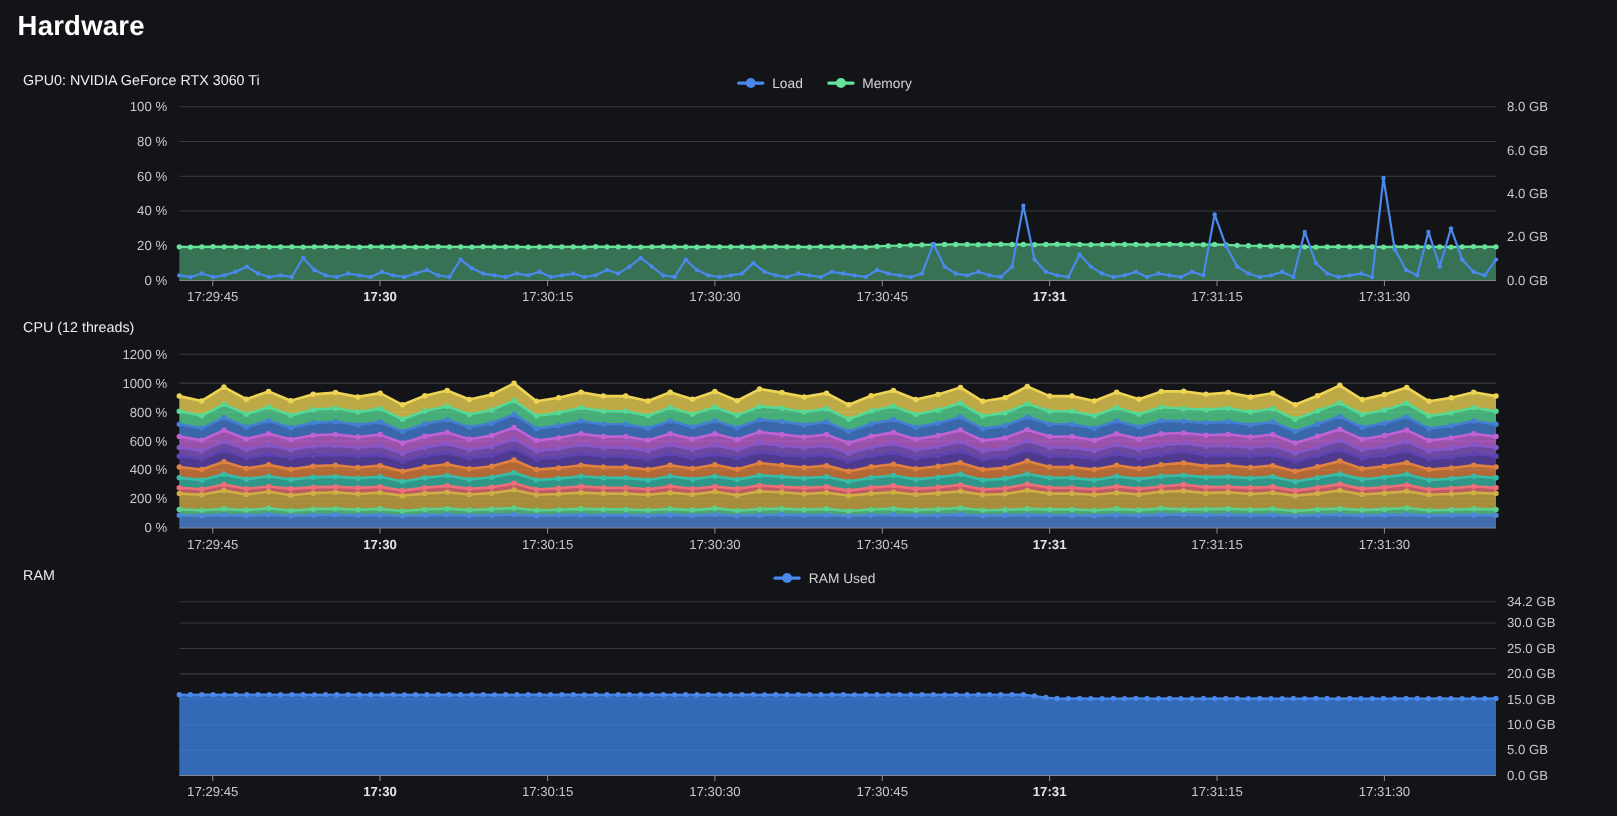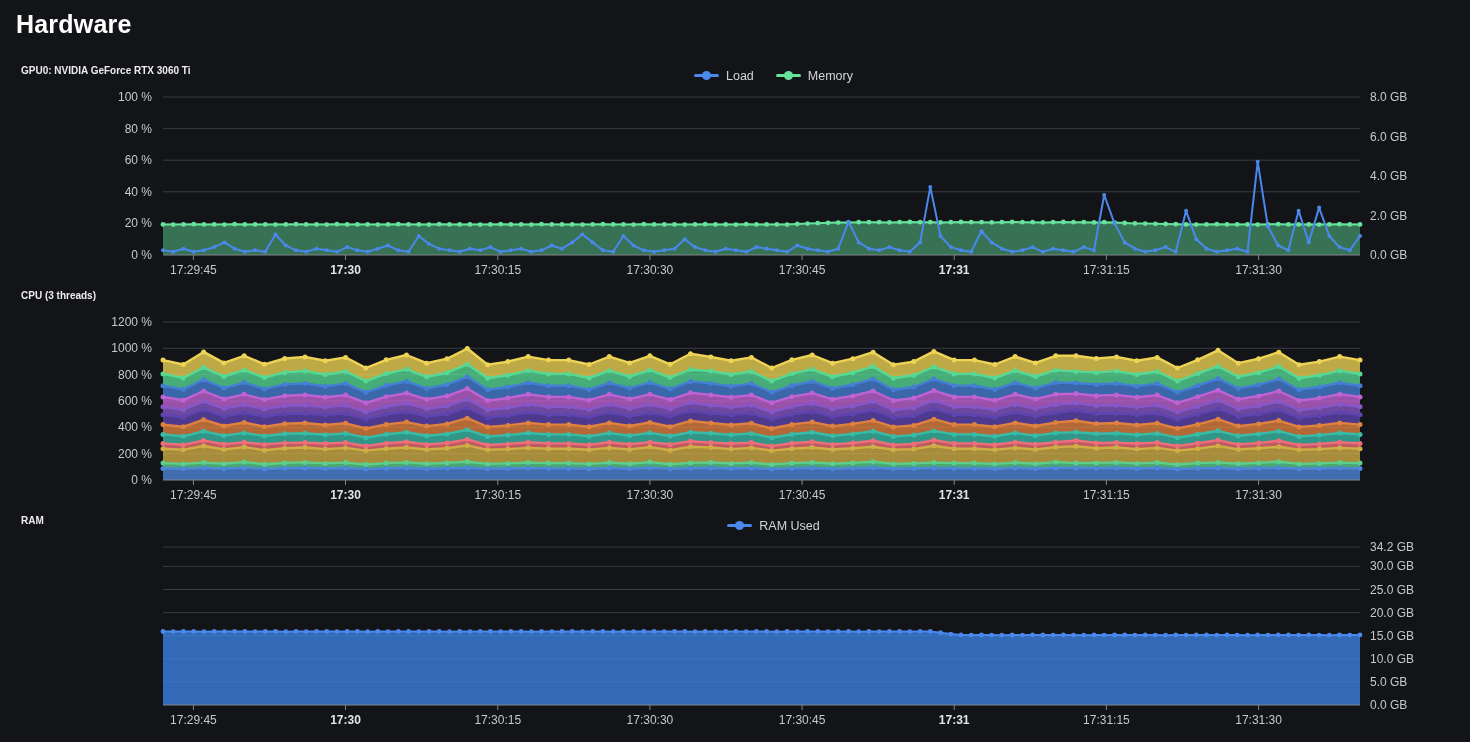--- a/index.html
+++ b/index.html
@@ -1,38 +1,38 @@
 <!DOCTYPE html>
 <html><head>
 <meta charset="utf-8">
 <style>
   html,body{margin:0;padding:0}
   body{width:1470px;height:742px;overflow:hidden;background:#131418;
        font-family:"Liberation Sans",sans-serif;position:relative}
   .page-title{position:absolute;left:16px;top:10px;margin:0;font-size:25px;
        font-weight:600;color:#ffffff;letter-spacing:.2px}
-  .chart-title{position:absolute;left:21px;font-size:10px;font-weight:700;color:#ececec}
-  .legend{position:absolute;left:175px;width:1197px;height:17px;display:flex;
+  .chart-title{position:absolute;left:21px;font-size:13px;font-weight:400;color:#ececec}
+  .legend{position:absolute;left:151px;width:1197px;height:17px;display:flex;
        justify-content:center;align-items:center;gap:22px}
   .lg-item{display:inline-flex;align-items:center;gap:7px;font-size:12.5px;
        color:#d2d4d8;cursor:pointer}
   .lg-icon{position:relative;width:25px;height:11px;flex:0 0 auto}
   .lg-bar{position:absolute;left:0;right:0;top:4px;height:3px;border-radius:2px}
   .lg-dot{position:absolute;left:8px;top:1px;width:9px;height:9px;border-radius:50%}
   svg#charts{position:absolute;left:0;top:0}
   svg text{font-family:"Liberation Sans",sans-serif;font-size:12px;fill:#c6c8cc}
   svg text.bold{font-weight:700;fill:#e2e4e8}
 </style>
 </head>
 <body>
 
 <h1 class="page-title">Hardware</h1>
 
 <div class="chart-title" style="top:65px">GPU0: NVIDIA GeForce RTX 3060 Ti</div>
-<div class="chart-title" style="top:290px">CPU (3 threads)</div>
+<div class="chart-title" style="top:290px">CPU (12 threads)</div>
 <div class="chart-title" style="top:515px">RAM</div>
 
 <div class="legend" id="legend-gpu" style="top:67px">
     <span class="lg-item">
       <span class="lg-icon">
         <span class="lg-bar" style="background: rgb(74, 136, 236);"></span>
         <span class="lg-dot" style="background: rgb(74, 136, 236);"></span>
       </span>
       <span>Load</span>
     </span>

